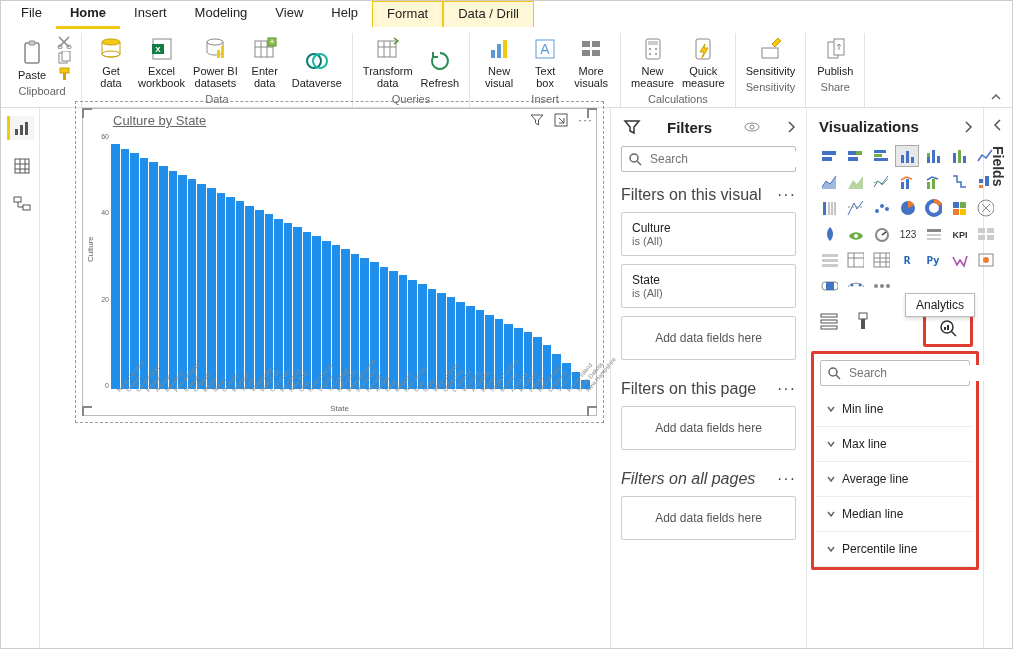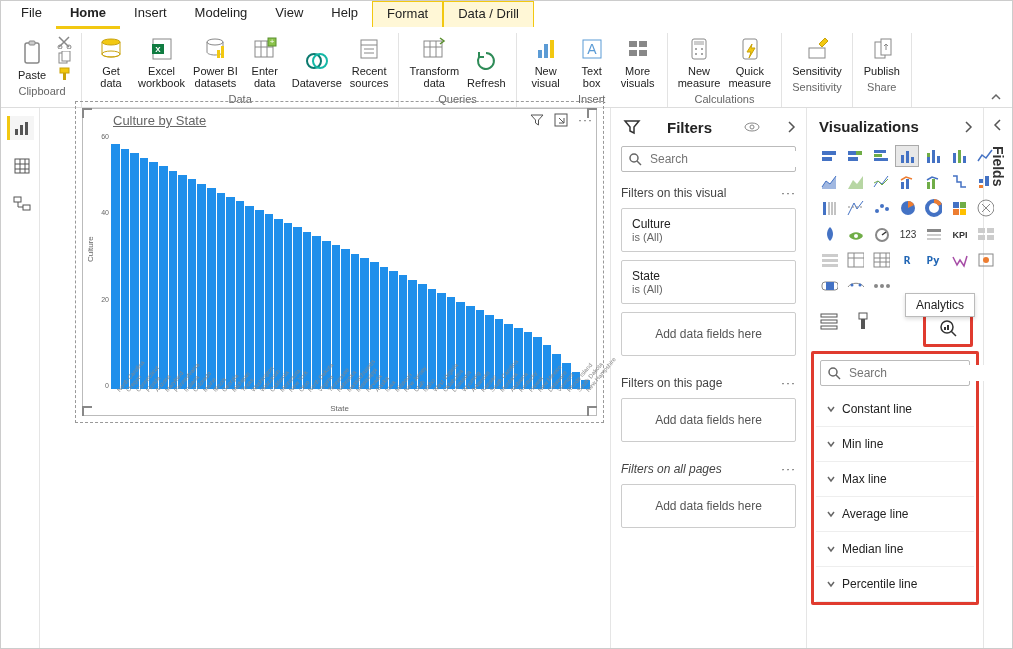--- a/index.html
+++ b/index.html
@@ -46,21 +46,21 @@
   .corner.tl::before,.corner.tr::before,.corner.bl::before,.corner.br::before{width:10px;height:2px;}
   .corner.tl::after,.corner.tr::after,.corner.bl::after,.corner.br::after{width:2px;height:10px;}
   
   .pane{border-left:1px solid #e5e5e5;display:flex;flex-direction:column;}
   .pane.filters{width:195px;}
   .pane.viz{width:176px;}
   .pane-head{display:flex;align-items:center;padding:10px 10px 6px 12px;gap:26px;}
   .pane-head .title{font-size:15px;font-weight:600;flex:1;}
   .searchbox{margin:4px 10px 8px;border:1px solid #bbb;border-radius:2px;display:flex;align-items:center;padding:4px 6px;gap:6px;}
   .searchbox input{border:none;outline:none;flex:1;font-size:12px;}
-  .section-label{display:flex;justify-content:space-between;align-items:center;padding:6px 10px 4px;font-size:12px;color:#444;}
+  .section-label{display:flex;justify-content:space-between;align-items:center;padding:6px 10px 4px;font-size:16px;color:#444;}
   .card{margin:4px 10px;border:1px solid #ccc;border-radius:2px;padding:8px 10px;font-size:12px;}
   .card.addfield{text-align:center;color:#555;padding:14px 8px;}
   .card .line2{color:#666;font-size:11px;}
   .vizgrid{display:grid;grid-template-columns:repeat(7,22px);gap:4px;padding:4px 10px;}
   .vizgrid .vg{width:22px;height:20px;display:flex;align-items:center;justify-content:center;cursor:pointer;border:1px solid transparent;}
   .vizgrid .vg.sel{background:#e8e8e8;border:1px solid #aaa;}
   .vizgrid .vg.r{color:#2166b5;font-weight:700;font-size:11px;font-family:Consolas,monospace;}
   .tooltip{position:absolute;background:#fff;border:1px solid #bbb;padding:4px 10px;font-size:12px;box-shadow:0 2px 4px rgba(0,0,0,.15);z-index:5;}
   .redbox{border:3px solid #e03b2f;border-radius:2px;}
   .anlist{margin:0 2px;}
@@ -174,32 +174,20 @@
 data</span>
           </div>
         <div class="rbtn">
             <span class="ic">
               <svg width="24" height="26">
                 <circle cx="9" cy="13" r="7" fill="none" stroke="#0b7a6f" stroke-width="2"></circle>
                 <circle cx="15" cy="13" r="7" fill="none" stroke="#14b8a6" stroke-width="2"></circle>
               </svg>
             </span>
             <span class="lbl">Dataverse</span>
-          </div>
-        <div class="rbtn">
-            <span class="ic">
-              <svg width="24" height="26">
-                <rect x="4" y="4" width="16" height="18" fill="none" stroke="#888"></rect>
-                <line x1="4" y1="9" x2="20" y2="9" stroke="#888"></line>
-                <line x1="7" y1="13" x2="17" y2="13" stroke="#888"></line>
-                <line x1="7" y1="17" x2="17" y2="17" stroke="#888"></line>
-              </svg>
-            </span>
-            <span class="lbl">Recent
-sources</span>
           </div>
       </div>
       <div class="rgrouplabel">Data</div>
     </div>
 
     <div class="rgroup">
       <div class="rbtns">
         <div class="rbtn">
             <span class="ic">
               <svg width="26" height="26">
@@ -832,26 +820,20 @@
                 <line x1="9" y1="9" x2="13" y2="13" stroke="#666" stroke-width="1.5"></line>
               </svg>
             </span>
           <input placeholder="Search" style="">
         </div>
         <div class="anlist" id="anlist">
             <div class="ai">
               <svg width="10" height="10">
                 <path d="M2 3l3 4 3-4" fill="none" stroke="#666" stroke-width="1.5"></path>
               </svg>
-              <span>Constant line</span>
-            </div>
-            <div class="ai">
-              <svg width="10" height="10">
-                <path d="M2 3l3 4 3-4" fill="none" stroke="#666" stroke-width="1.5"></path>
-              </svg>
               <span>Min line</span>
             </div>
             <div class="ai">
               <svg width="10" height="10">
                 <path d="M2 3l3 4 3-4" fill="none" stroke="#666" stroke-width="1.5"></path>
               </svg>
               <span>Max line</span>
             </div>
             <div class="ai">
               <svg width="10" height="10">

